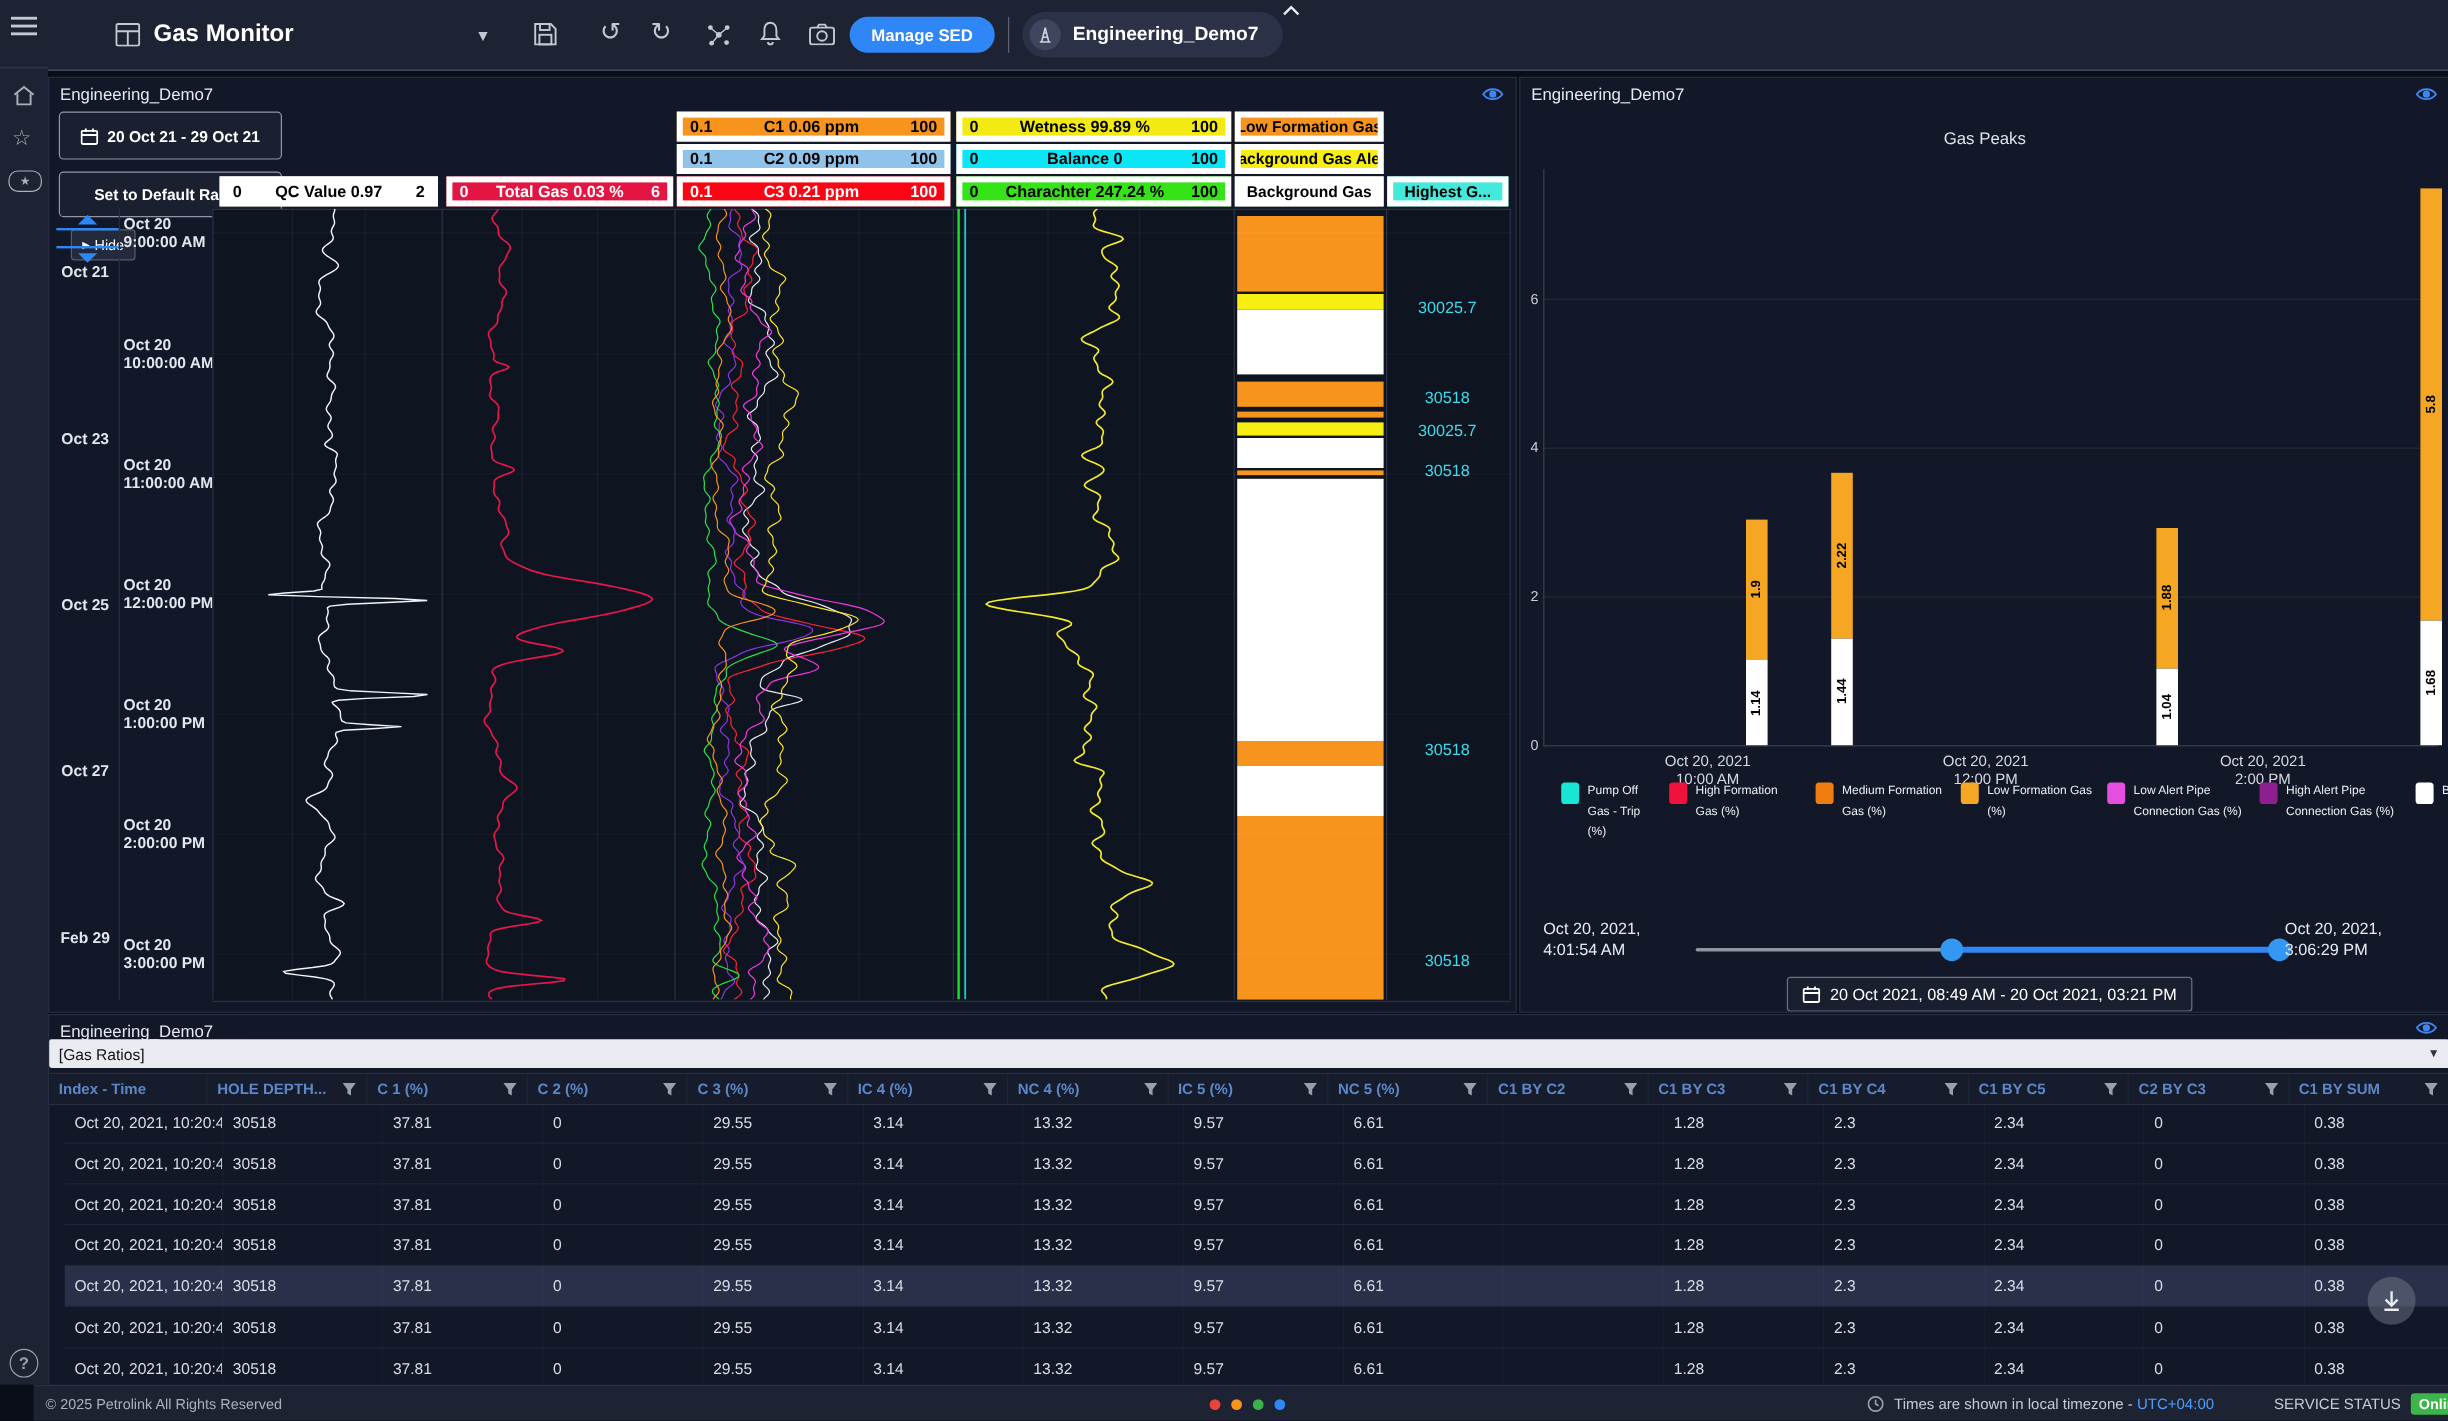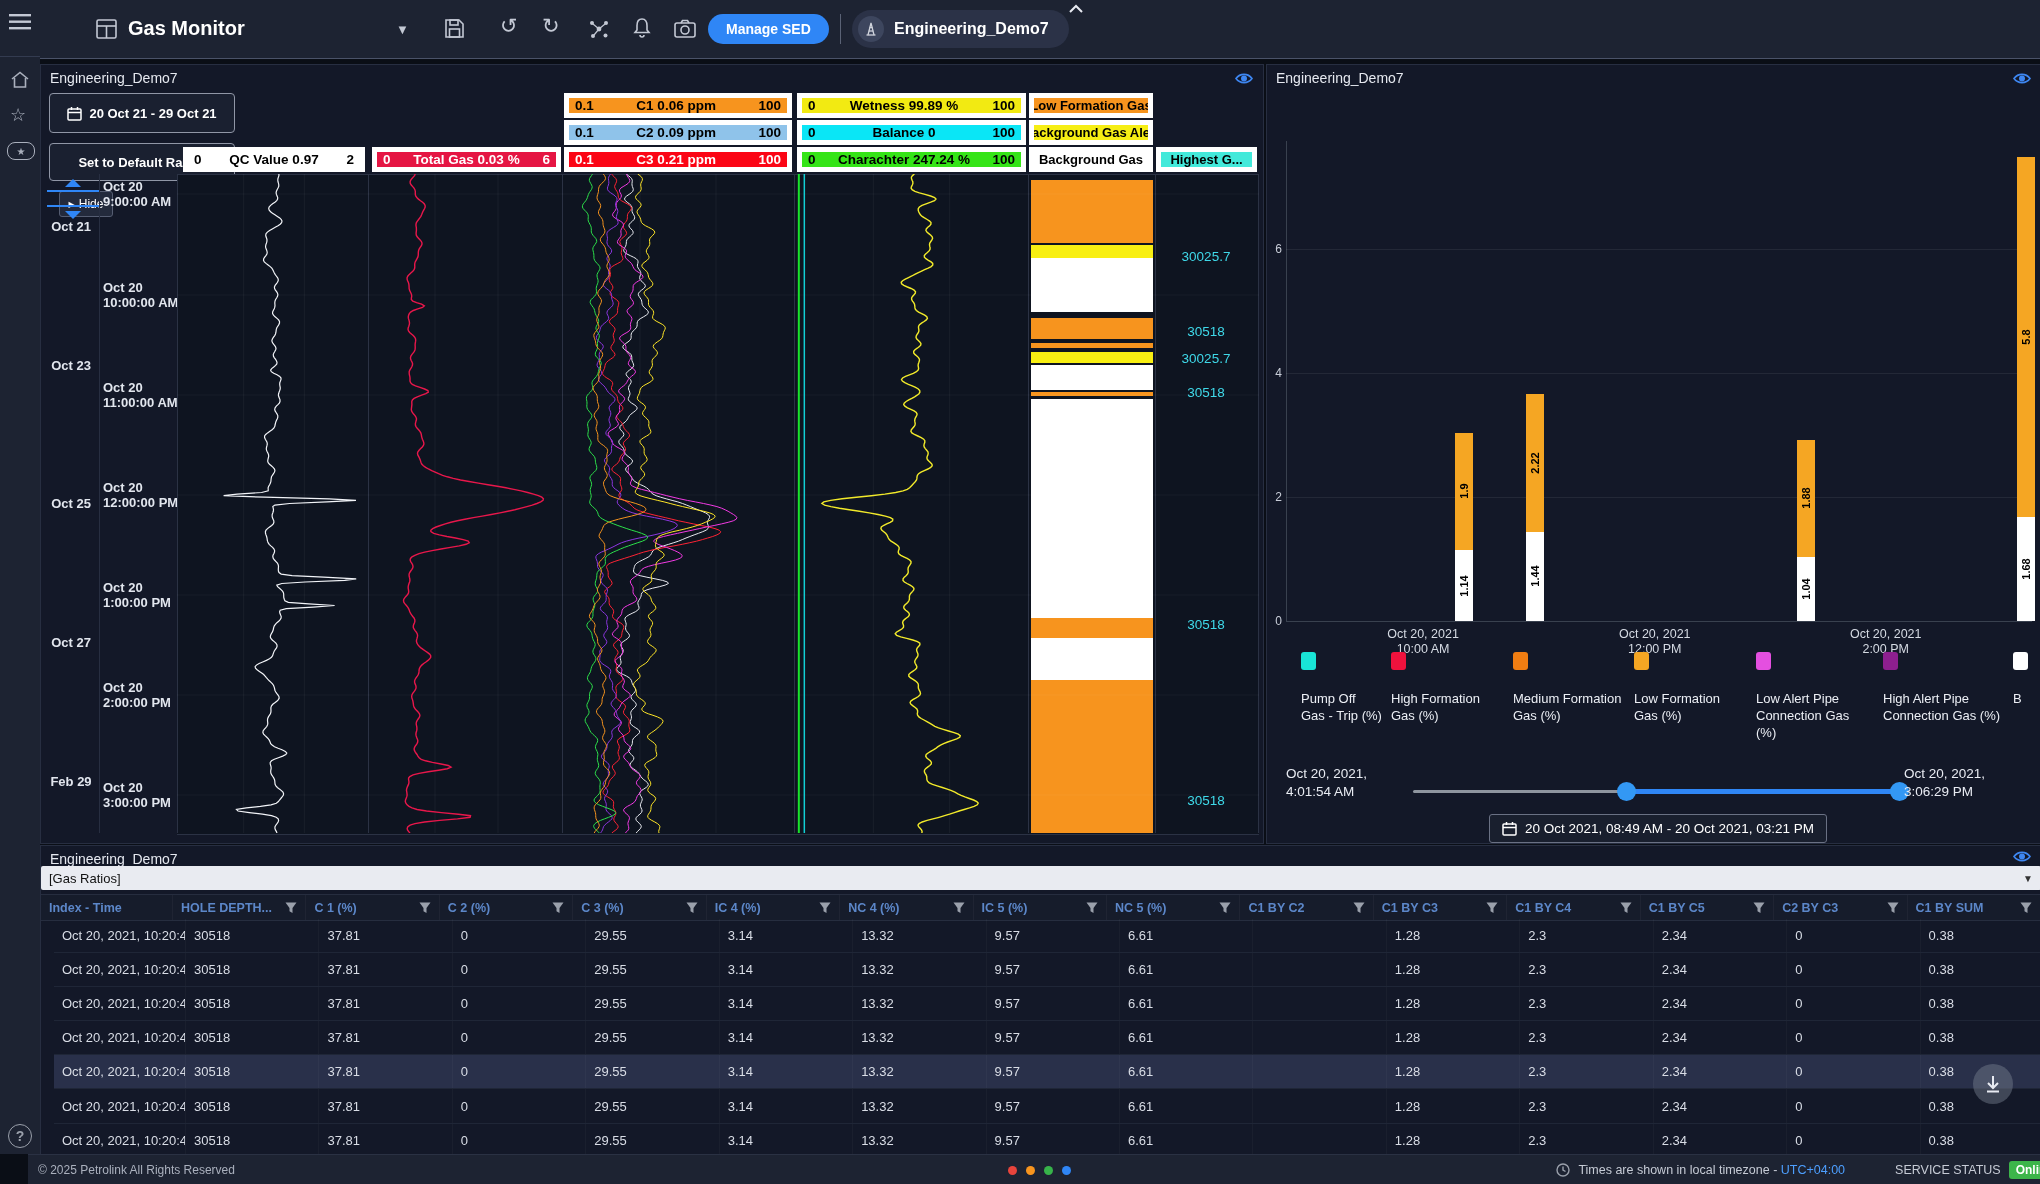--- a/index.html
+++ b/index.html
@@ -35,21 +35,21 @@
   #band{left:990px;top:109px;width:122px;height:659px;}
   #band div{position:absolute;left:0;width:100%;}
   
   #chart-title{position:absolute;top:42px;width:100%;text-align:center;font-size:14px;color:#dfe3ec;}
   #chart-plot{left:19px;top:76px;width:745px;height:480px;border-left:1px solid #39414f;border-bottom:1px solid #39414f;}
   .ytick{position:absolute;width:14px;text-align:right;font-size:12px;color:#c8cdd8;}
   .grid-h{position:absolute;left:19px;width:745px;height:1px;background:rgba(255,255,255,0.07);}
   .bar-seg{position:absolute;}
   .bar-lbl{position:absolute;color:#000;font-size:11px;font-weight:bold;transform:rotate(-90deg);white-space:nowrap;}
   .xtick{position:absolute;width:140px;text-align:center;font-size:12.5px;color:#d5dae3;line-height:15px;}
-  .leg-item{position:absolute;display:flex;gap:20px;font-size:13px;line-height:17px;color:#eceff5;flex-direction:column;}
+  .leg-item{position:absolute;display:flex;gap:7px;font-size:10px;line-height:17px;color:#eceff5;}
   .leg-sw{width:15px;height:18px;border-radius:3px;flex:none;margin-top:1px;}
   
   #sl-track-gray{position:absolute;height:3px;background:#8e959f;border-radius:2px;}
   #sl-track-blue{position:absolute;height:5px;background:#2f86f6;border-radius:2px;}
   .sl-handle{position:absolute;width:19px;height:19px;border-radius:50%;background:#3398f4;}
   .sl-lbl{position:absolute;font-size:13.5px;color:#e8ebf2;line-height:18px;}
   #range-chip{position:absolute;border:1px solid #6a7184;border-radius:3px;background:#191f2e;height:27px;display:flex;align-items:center;gap:8px;padding:0 12px;font-size:13.5px;color:#fff;}
   
   #dropdown{position:absolute;left:0;top:20px;width:2000px;height:24px;background:#e9ebf1;border-radius:2px;color:#111;font-size:13px;display:flex;align-items:center;padding:0 8px;box-sizing:border-box;cursor:pointer;}
   #thead{position:absolute;left:0;top:48px;width:2000px;height:25px;display:grid;grid-template-columns:132px repeat(14,1fr);background:#161c2b;border-top:1px solid #262d3f;border-bottom:1px solid #262d3f;}
@@ -345,20 +345,21 @@
   </div>
 
   <div class="abs panel" id="chart-panel">
     <div class="panel-title">Engineering_Demo7</div>
     <div class="eye" style="right:10px;">
       <svg width="18" height="13" fill="none" stroke="#3e87f2" stroke-width="1.6">
           <path d="M1 6.5 C5 1 13 1 17 6.5 C13 12 5 12 1 6.5 Z"></path>
           <circle cx="9" cy="6.5" r="2.2" fill="#3e87f2"></circle>
         </svg>
     </div>
+    <div id="chart-title">Gas Peaks</div>
 
     <div class="abs" id="chart-plot"></div>
     <div id="chart-grid">
         <div class="grid-h" style="top: 432px;"></div>
         <div class="grid-h" style="top: 308px;"></div>
         <div class="grid-h" style="top: 184px;"></div>
       </div>
     <div id="chart-yticks">
         <div class="ytick" style="left: 1px; top: 549px;">0</div>
         <div class="ytick" style="left: 1px; top: 425px;">2</div>

